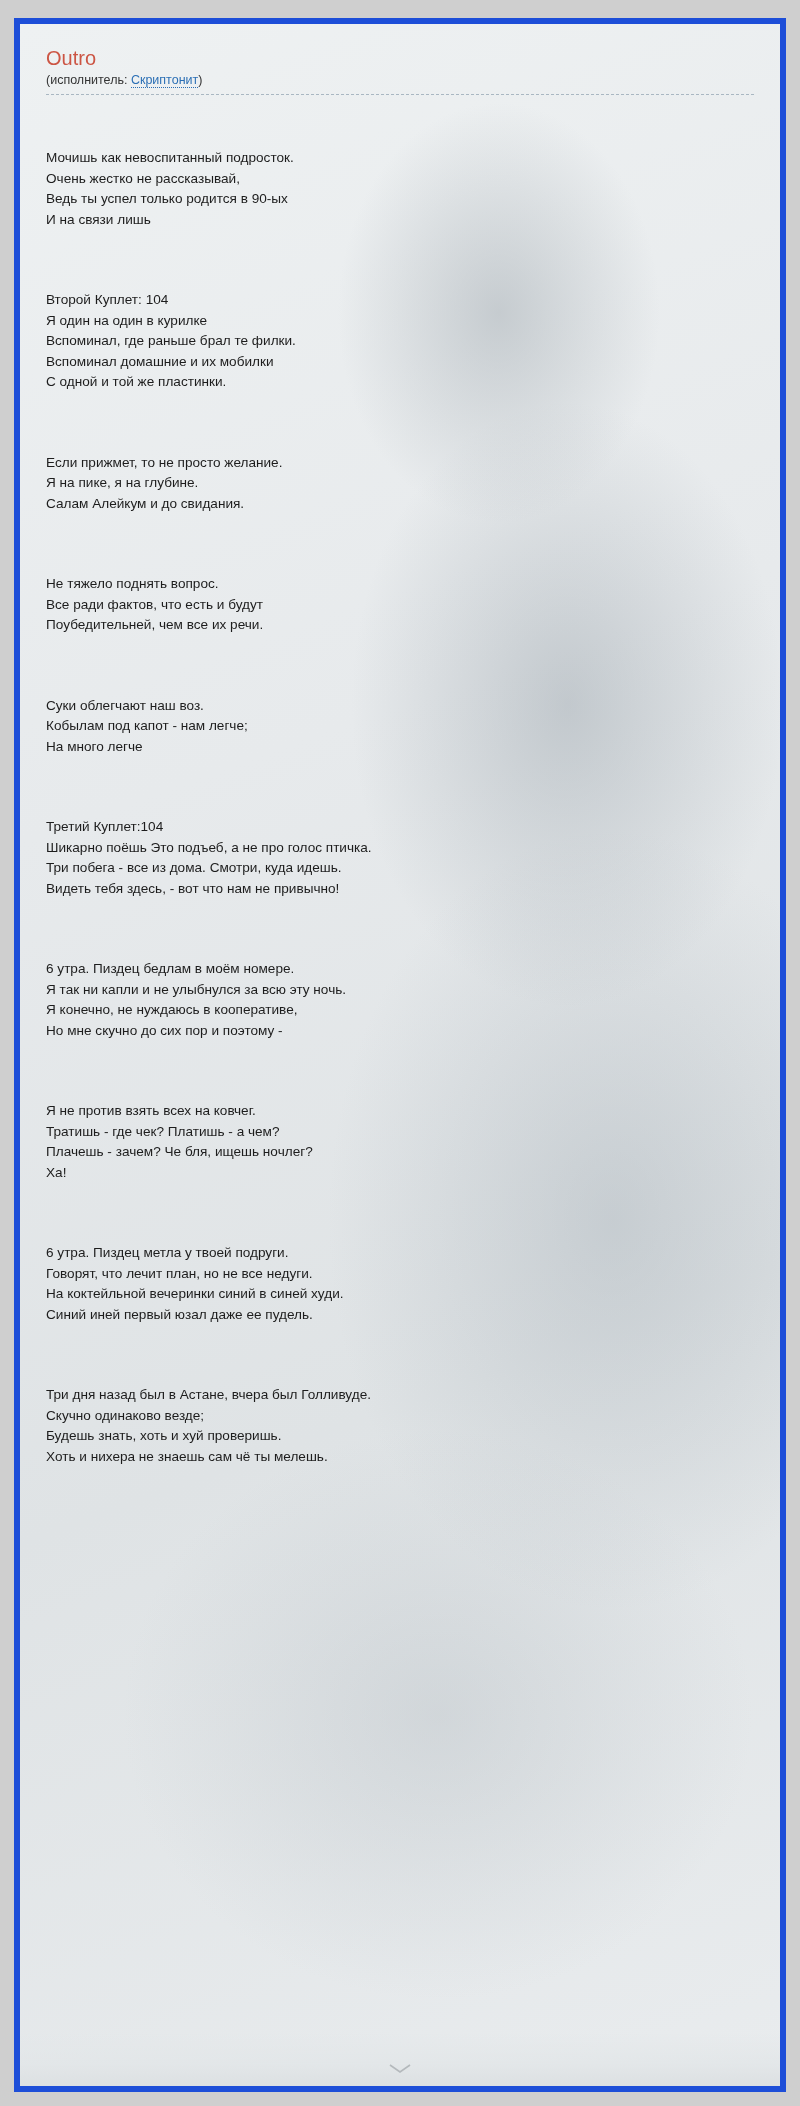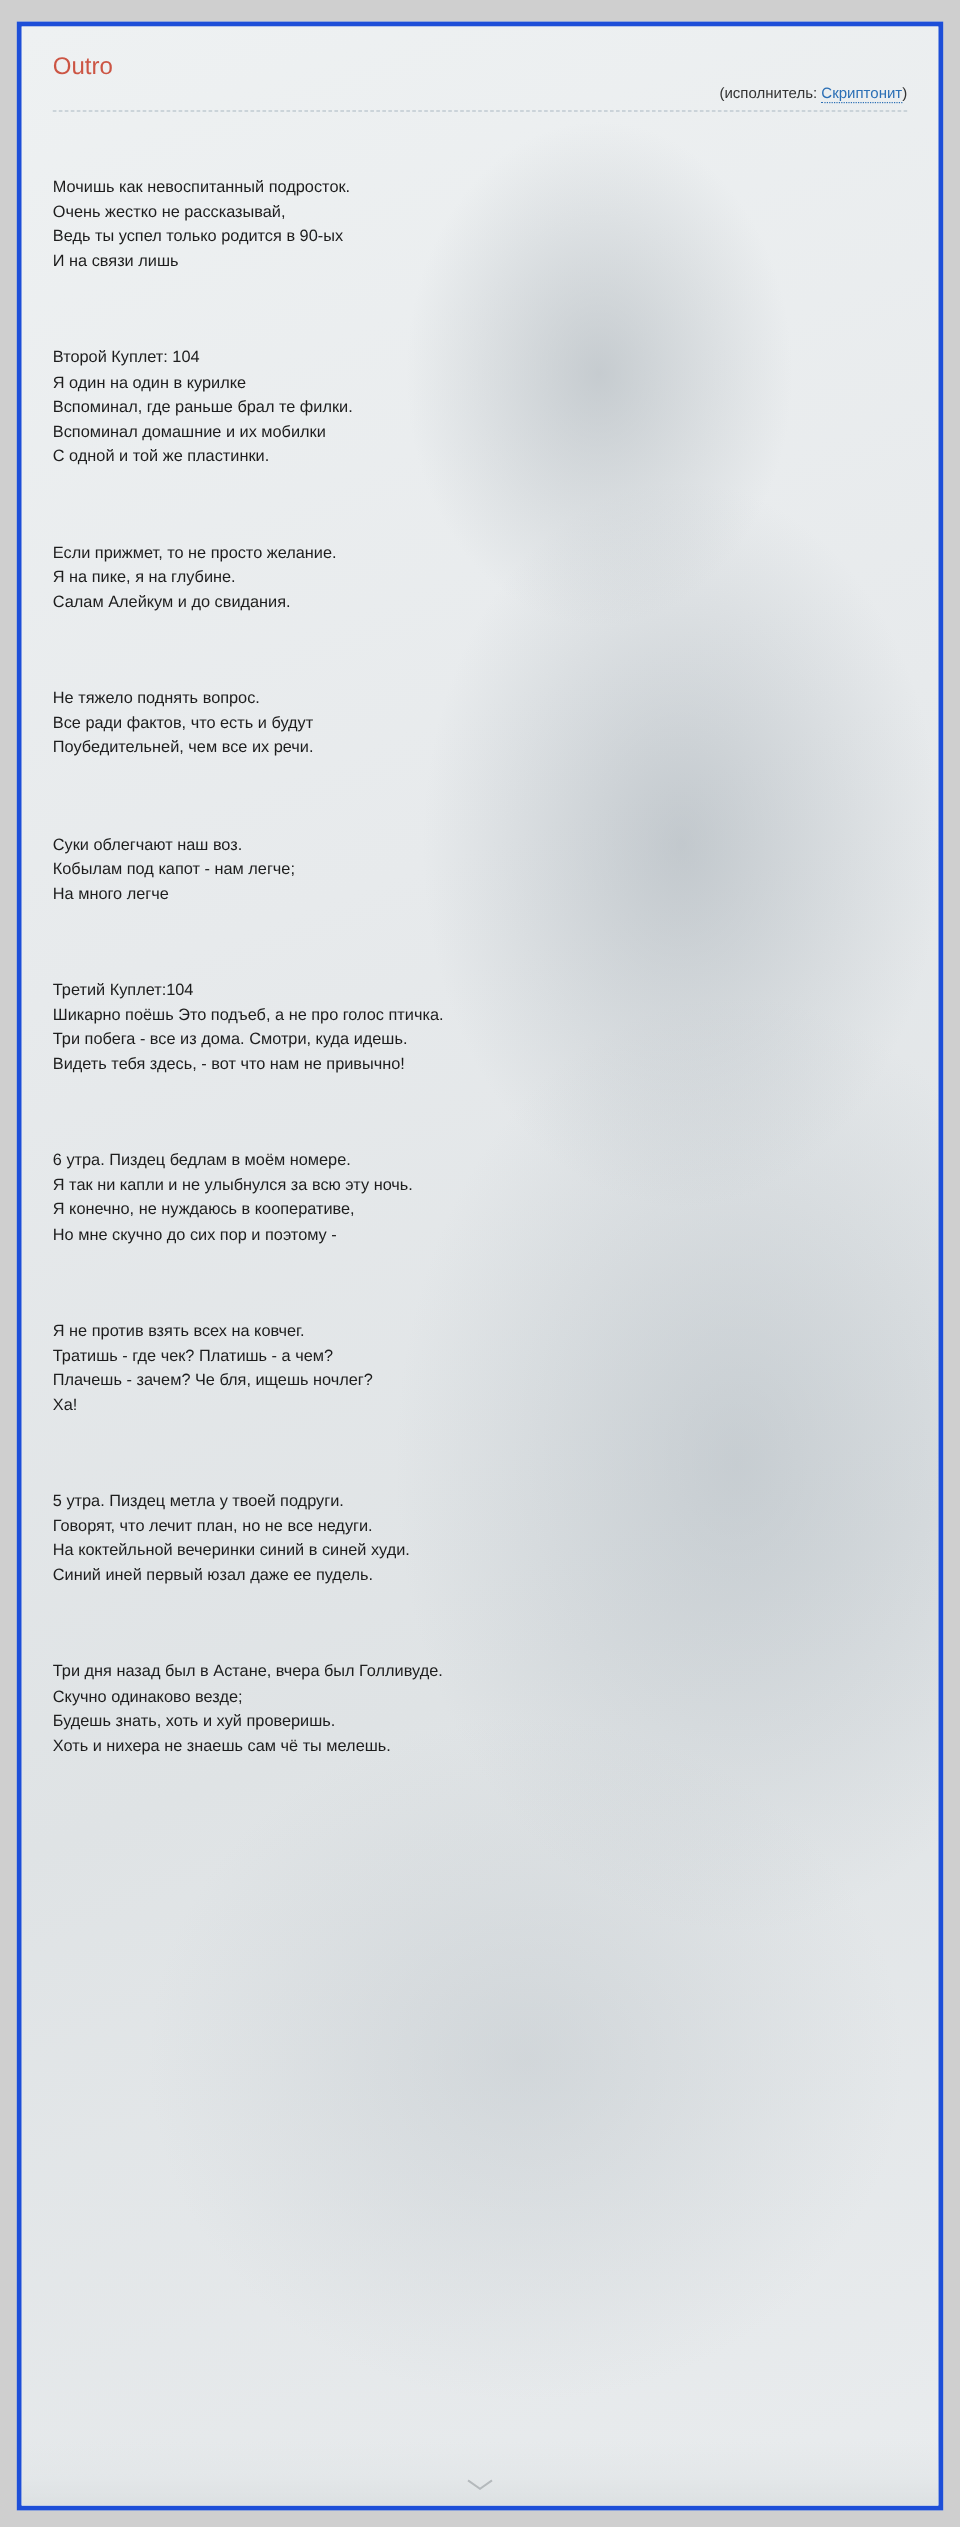--- a/index.html
+++ b/index.html
@@ -20,21 +20,21 @@
     box-sizing: border-box;
     padding: 18px 14px 14px 14px;
     background: #cfcfcf;
   }
   .sheet {
     position: relative;
     width: 100%;
     height: 100%;
     box-sizing: border-box;
     background: #eceff0;
-    border: 4px solid #1d4ed8;
+    border: 6px solid #1d4ed8;
     overflow: hidden;
   }
   
   .sheet::before {
     content: "";
     position: absolute;
     left: 0; top: 0; right: 0; bottom: 0;
     background:
       radial-gradient(ellipse 230px 300px at 63% 14%, rgba(168,176,182,0.55) 0%, rgba(168,176,182,0.0) 70%),
       radial-gradient(ellipse 300px 420px at 72% 33%, rgba(150,160,168,0.45) 0%, rgba(150,160,168,0.0) 72%),
@@ -51,21 +51,20 @@
     color: #cc5544;
     font-size: 20px;
     line-height: 24px;
     margin: 0 0 3px 0;
     font-weight: normal;
   }
   .artist-line {
     font-size: 12.5px;
     color: #333;
     margin: 0 0 7px 0;
-    text-align: right;
   }
   .artist-line .paren { color: #333; }
   .artist-link {
     color: #2b6fb5;
     text-decoration: none;
     border-bottom: 1px dotted #2b6fb5;
   }
   .divider {
     border: none;
     border-top: 1px dashed #a9b7c2;
@@ -138,21 +137,21 @@
 Три побега - все из дома. Смотри, куда идешь.
 Видеть тебя здесь, - вот что нам не привычно!</p>
         <p class="stanza">6 утра. Пиздец бедлам в моём номере.
 Я так ни капли и не улыбнулся за всю эту ночь.
 Я конечно, не нуждаюсь в кооперативе,
 Но мне скучно до сих пор и поэтому -</p>
         <p class="stanza">Я не против взять всех на ковчег.
 Тратишь - где чек? Платишь - а чем?
 Плачешь - зачем? Че бля, ищешь ночлег?
 Ха!</p>
-        <p class="stanza">5 утра. Пиздец метла у твоей подруги.
+        <p class="stanza">6 утра. Пиздец метла у твоей подруги.
 Говорят, что лечит план, но не все недуги.
 На коктейльной вечеринки синий в синей худи.
 Синий иней первый юзал даже ее пудель.</p>
         <p class="stanza">Три дня назад был в Астане, вчера был Голливуде.
 Скучно одинаково везде;
 Будешь знать, хоть и хуй проверишь.
 Хоть и нихера не знаешь сам чё ты мелешь.</p>
         
       </div>
 

